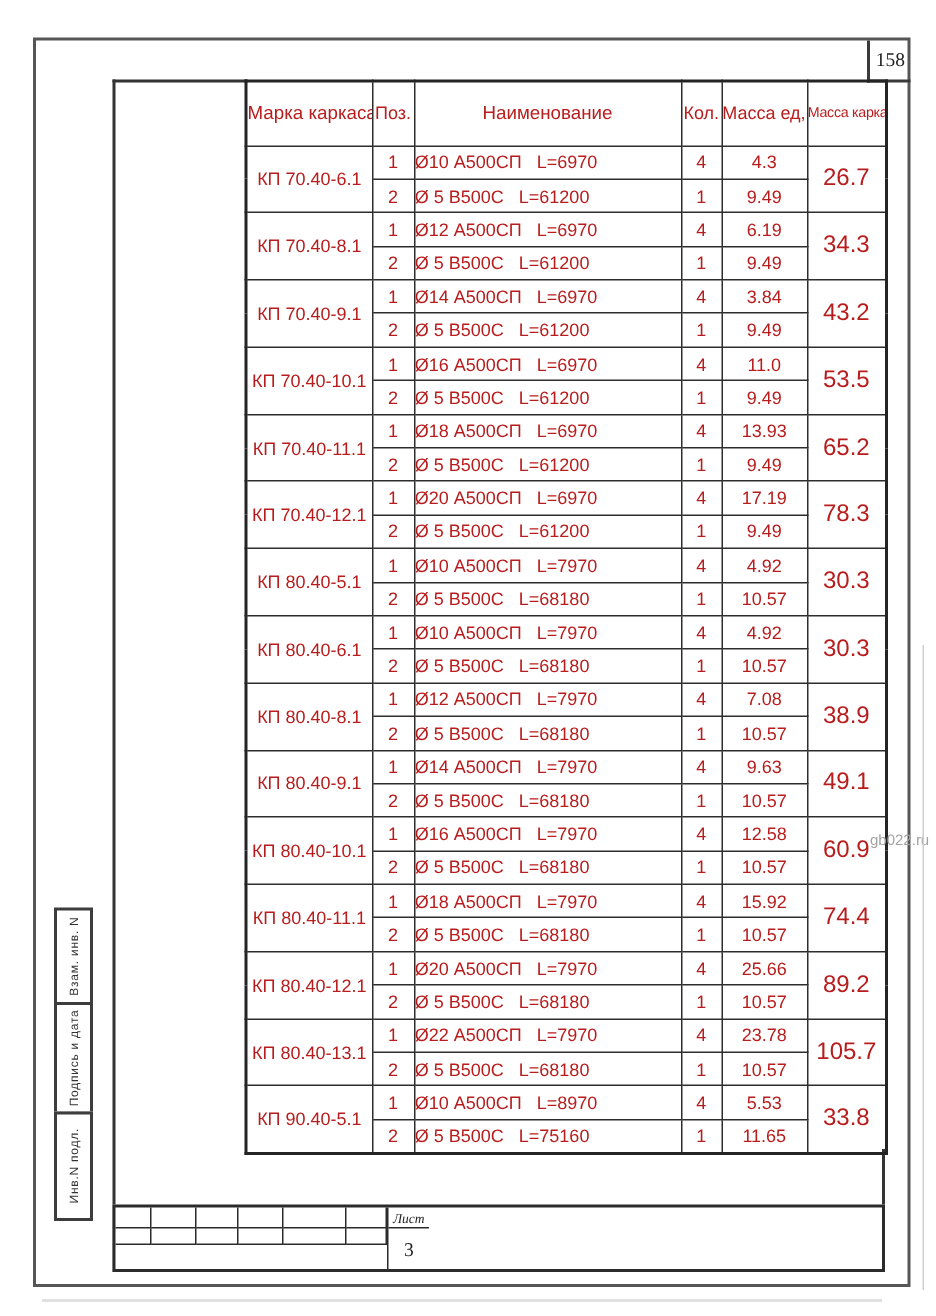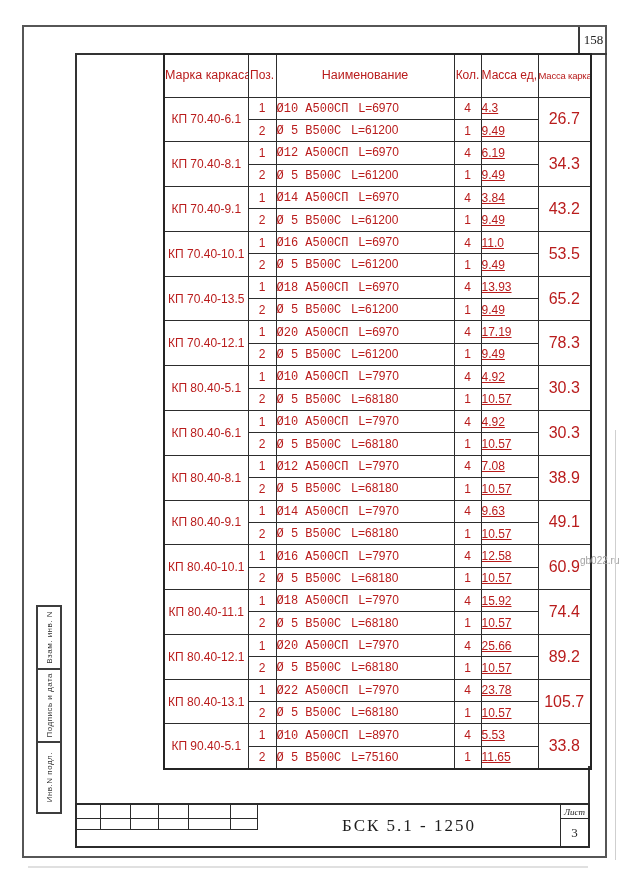--- a/index.html
+++ b/index.html
@@ -46,24 +46,24 @@
   th.h{font-weight:normal;text-align:center;white-space:pre-line;line-height:1.25;}
   th.h-mark{font-size:12.5px;}
   th.h-pos{font-size:12px;}
   th.h-name{font-size:12.5px;}
   th.h-qty{font-size:12px;}
   th.h-unit{font-size:12px;}
   th.h-massk{font-size:9.5px;letter-spacing:-0.2px;line-height:1.3;}
   td.mark{font-size:12px;padding-left:3px;text-align:center;}
   td.pos{text-align:center;font-size:12px;}
   td.name{padding-left:14px;}
-  td.name .spec-txt{display:inline-block;font-family:Liberation Mono, monospace;}
+  td.name .spec-txt{display:inline-block;}
   td.name .len-txt{display:inline-block;margin-left:10px;}
   td.qty{text-align:center;}
-  td.unit{text-align:left;padding-left:7px;text-decoration:underline;}
+  td.unit{text-align:center;padding-left:7px;}
   td.mass{text-align:center;font-size:16px;}
 
   
   .title-block{
     position:absolute;left:75px;top:803px;width:515px;height:45px;
     border:2px solid #2b2b2b;box-sizing:border-box;display:flex;background:#fff;
   }
   .rev-grid{
     width:181px;display:grid;flex:none;
     grid-template-columns:24px 30px 28px 30px 42px 27px;
@@ -196,21 +196,21 @@
           <td class="unit">11.0</td>
           <td class="mass" rowspan="2">53.5</td>
         </tr>
         <tr>
           <td class="pos">2</td>
           <td class="name"><span class="spec-txt">Ø 5 В500С</span><span class="len-txt">L=61200</span></td>
           <td class="qty">1</td>
           <td class="unit">9.49</td>
         </tr>
         <tr>
-          <td class="mark" rowspan="2">КП 70.40-13.5</td>
+          <td class="mark" rowspan="2">КП 70.40-11.1</td>
           <td class="pos">1</td>
           <td class="name"><span class="spec-txt">Ø18 А500СП</span><span class="len-txt">L=6970</span></td>
           <td class="qty">4</td>
           <td class="unit">13.93</td>
           <td class="mass" rowspan="2">65.2</td>
         </tr>
         <tr>
           <td class="pos">2</td>
           <td class="name"><span class="spec-txt">Ø 5 В500С</span><span class="len-txt">L=61200</span></td>
           <td class="qty">1</td>
@@ -373,21 +373,20 @@
         <div class="rev-cell"></div>
         <div class="rev-cell"></div>
         <div class="rev-cell"></div>
         <div class="rev-cell last-row">Изм.</div>
         <div class="rev-cell last-row">Кол.уч</div>
         <div class="rev-cell last-row">Лист</div>
         <div class="rev-cell last-row">№док.</div>
         <div class="rev-cell last-row">Подпись</div>
         <div class="rev-cell last-row">Дата</div>
       </div>
-    <div class="tb-center">БСК 5.1 - 1250</div>
     <div class="sheet-box">
       <div class="sheet-label">Лист</div>
       <div class="sheet-number">3</div>
     </div>
   </div>
 
   <div class="margin-col">
       <div class="margin-box" style="height: 65px;">
         <span>Взам. инв. N</span>
       </div>

